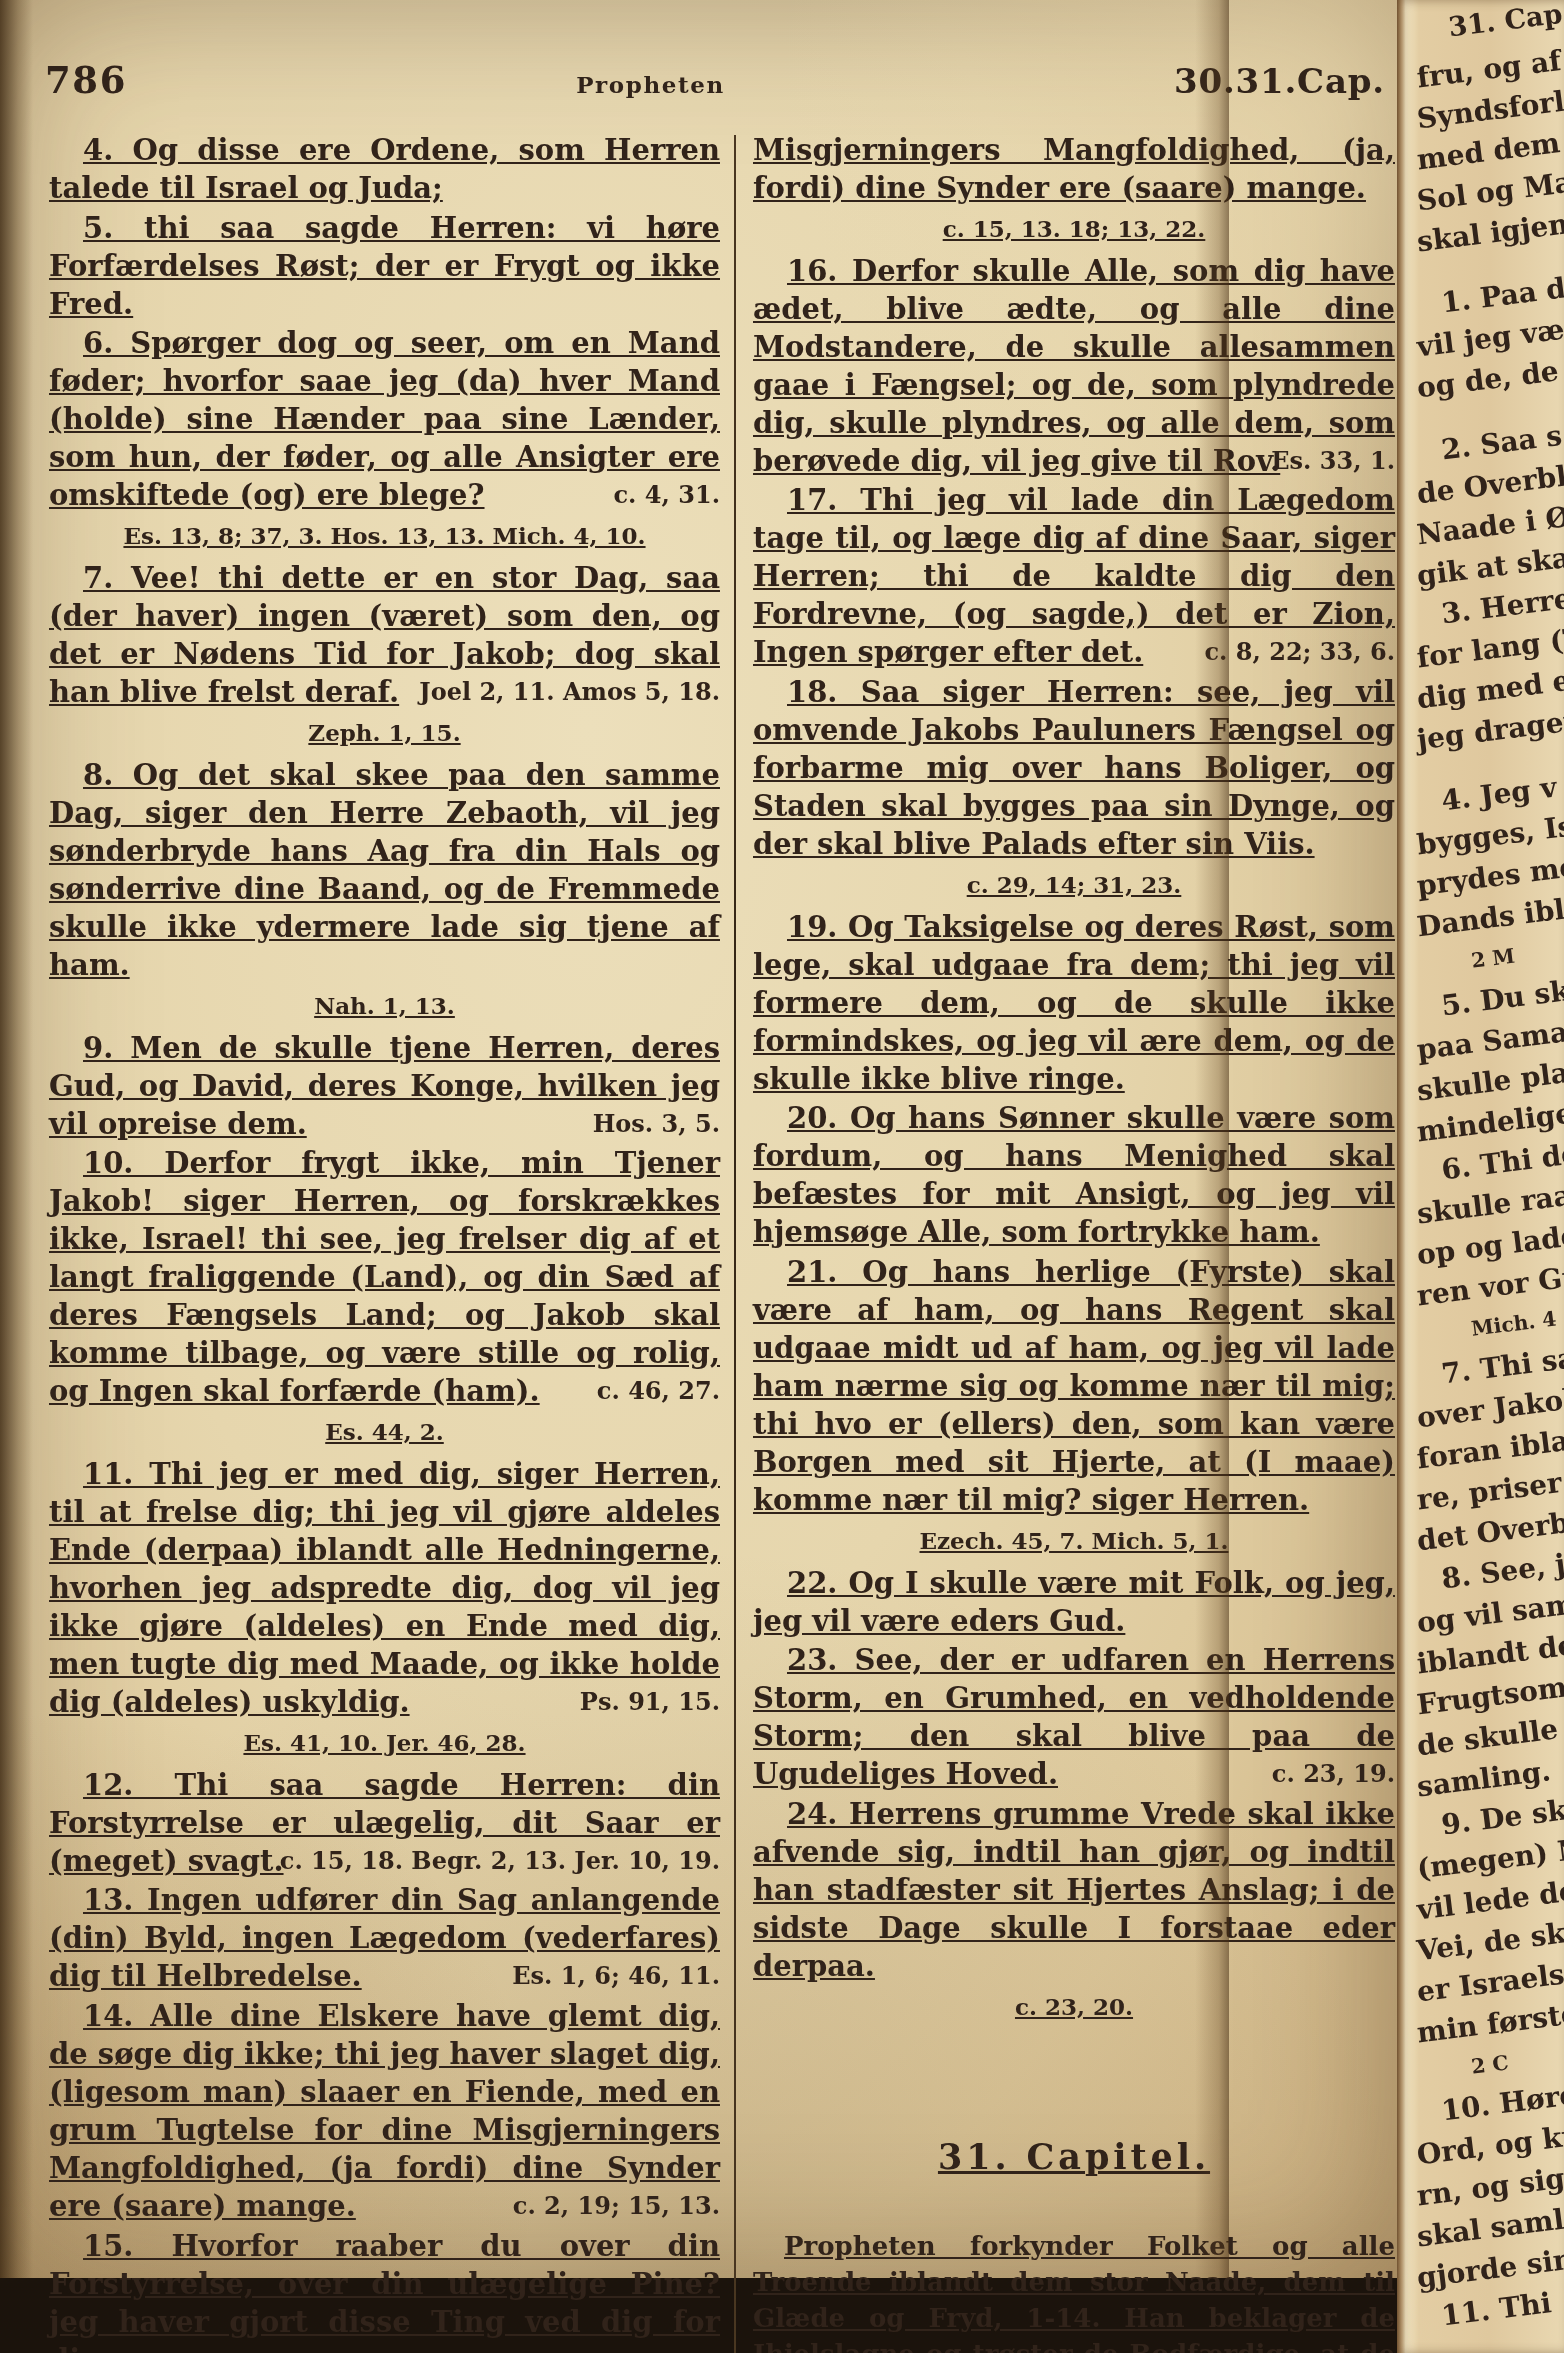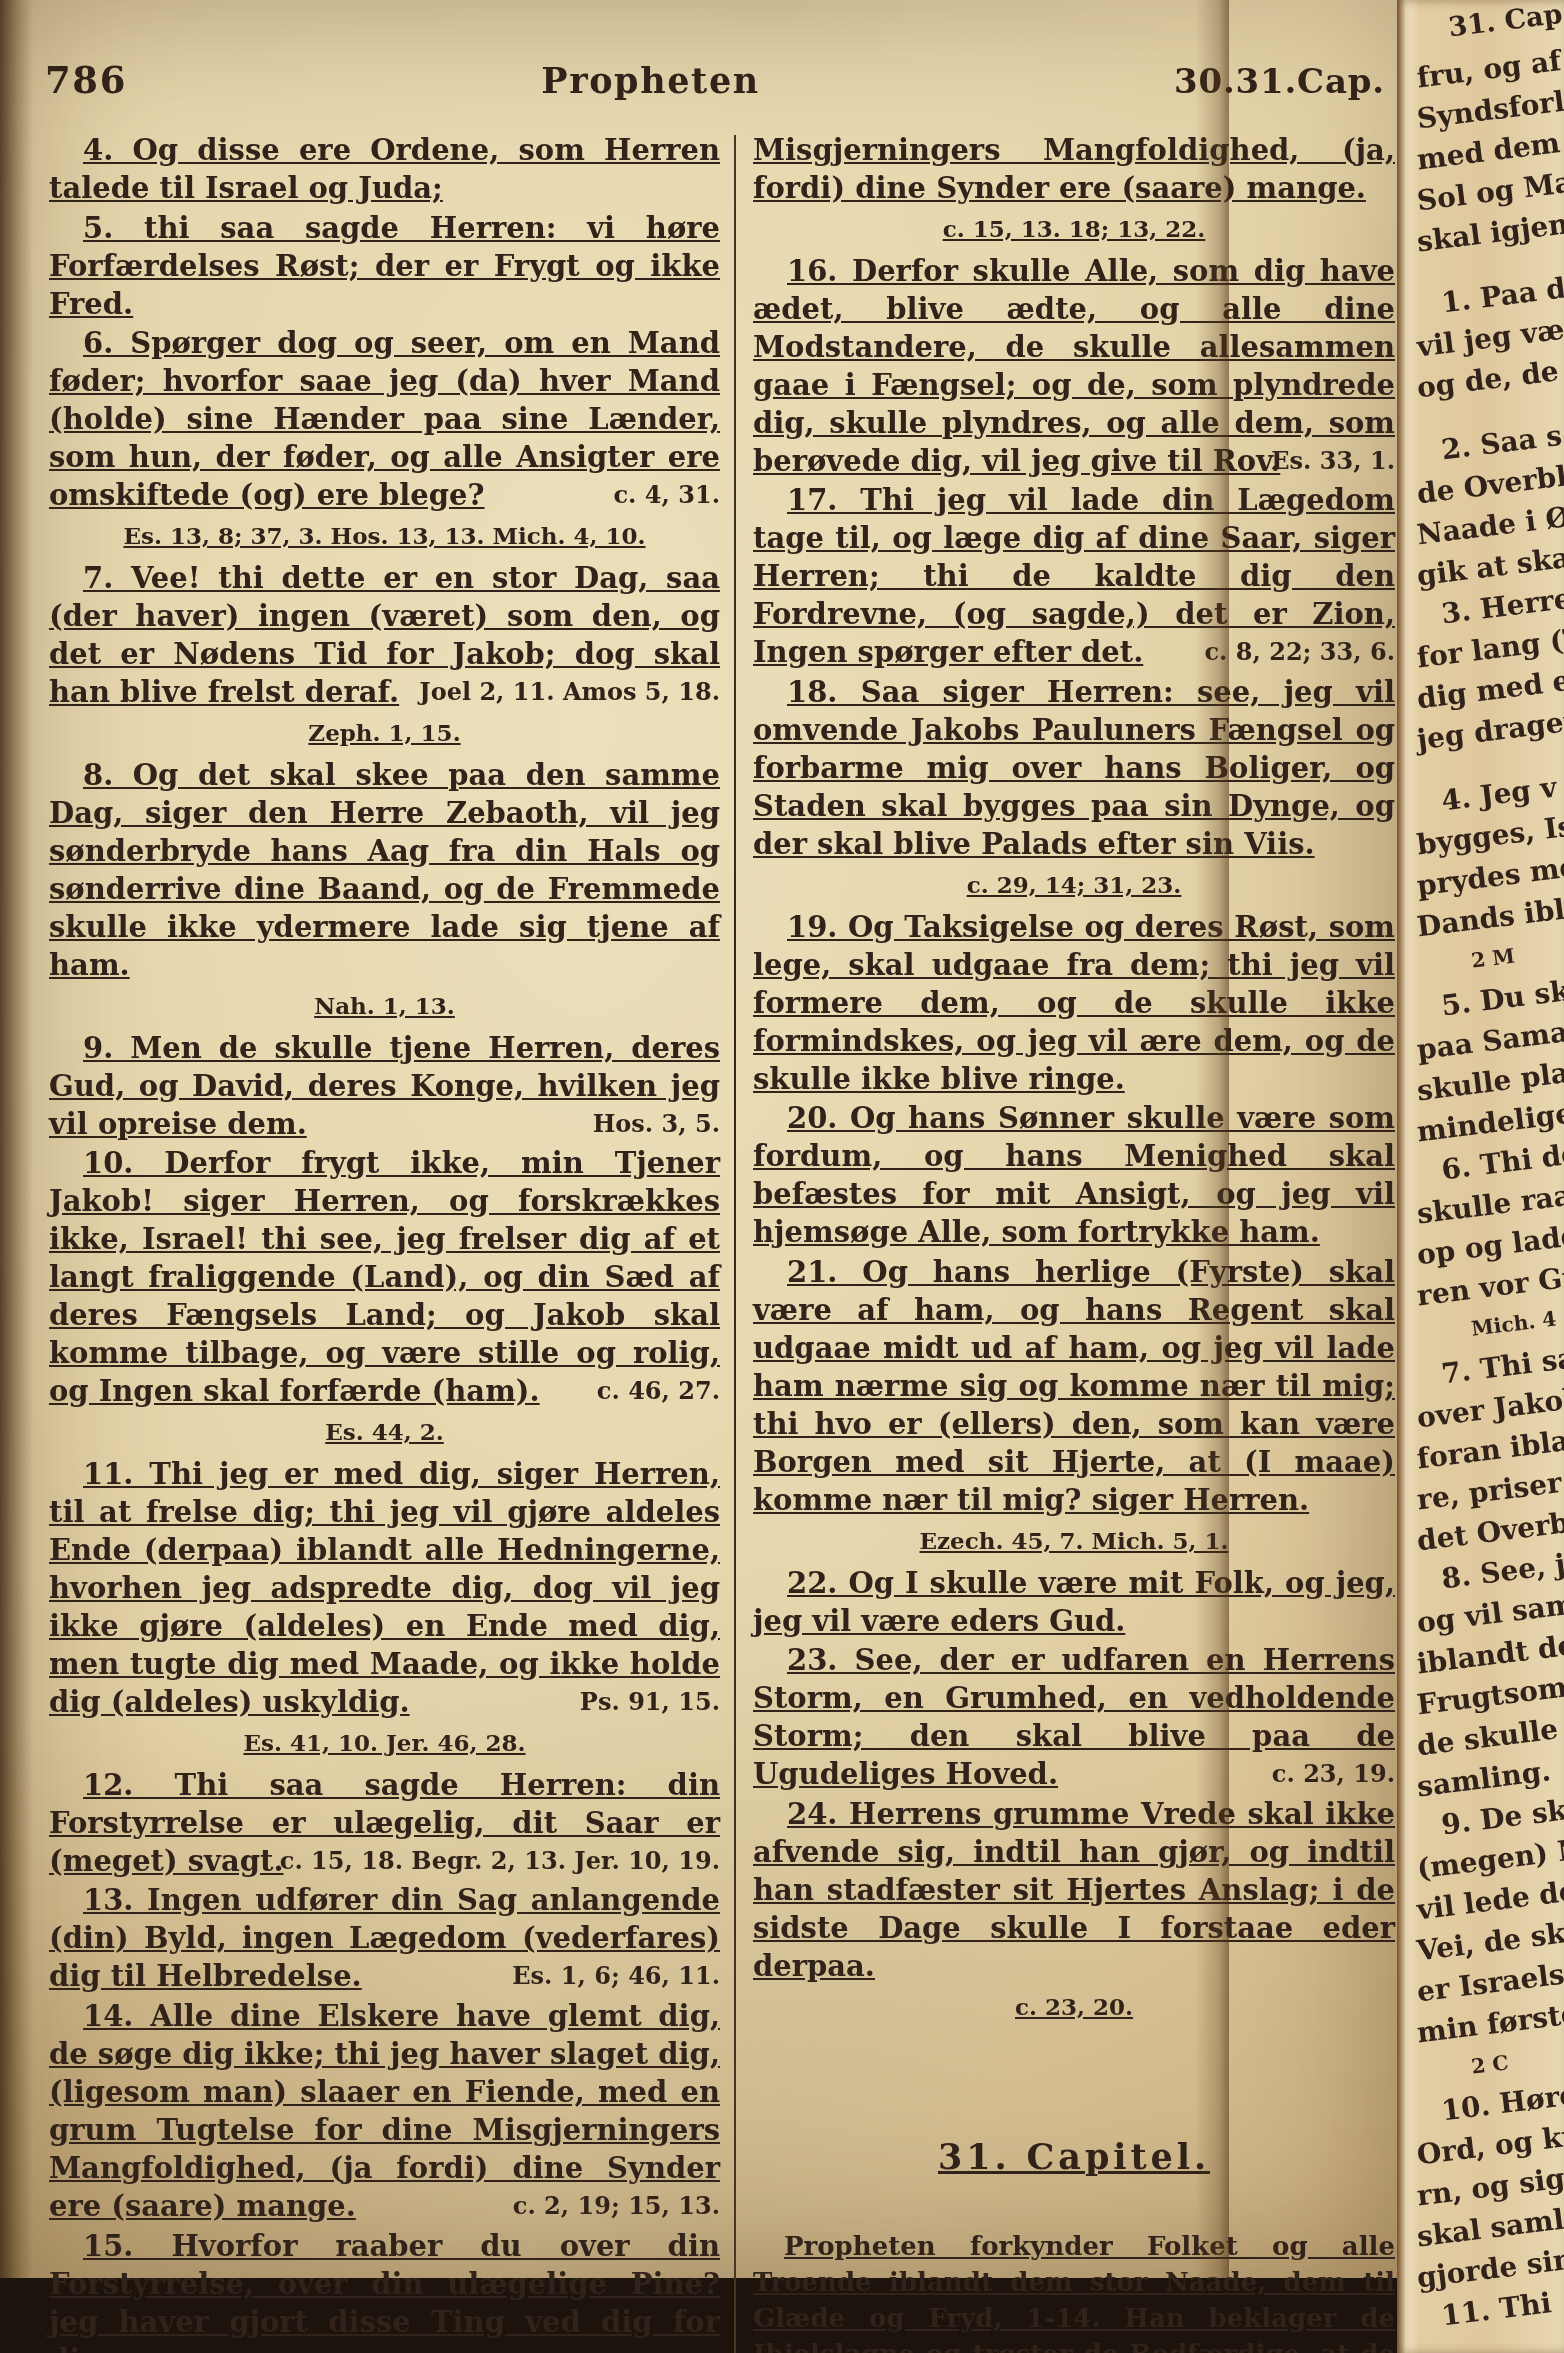--- a/index.html
+++ b/index.html
@@ -14,21 +14,21 @@
           radial-gradient(circle at 6% 95%, rgba(120,85,40,.25), transparent 18%),
           radial-gradient(circle at 96% 4%, rgba(235,220,180,.5), transparent 22%),
           radial-gradient(circle at 50% 99%, rgba(110,80,40,.18), transparent 30%);}
   .spine-left{position:absolute;left:0;top:0;bottom:0;width:33px;z-index:3;
         background:linear-gradient(90deg, rgba(58,38,16,.8), rgba(80,55,25,.35) 55%, rgba(80,55,25,0));}
   .gutter-right{position:absolute;right:168px;top:0;bottom:0;width:34px;z-index:3;
         background:linear-gradient(90deg, rgba(90,62,30,0), rgba(95,65,30,.30) 70%, rgba(70,45,18,.55));}
   
   .page-header{position:absolute;left:45px;top:58px;width:1340px;display:flex;align-items:baseline;z-index:2;}
   .pgnum{font-size:37px;font-weight:700;letter-spacing:1.6px;}
-  .runtitle{flex:1;text-align:center;font-size:35px;font-weight:700;letter-spacing:1.6px;}
+  .runtitle{flex:1;text-align:center;font-size:23px;font-weight:700;letter-spacing:1.6px;}
   .chaplbl{font-size:34px;font-weight:700;letter-spacing:0.8px;}
   
   .col{position:absolute;top:131px;z-index:2;font-weight:700;font-size:29px;line-height:38px;
        text-align:justify;}
   .col-left{left:49px;width:671px;}
   .col-right{left:753px;width:642px;}
   .divider{position:absolute;left:734px;top:135px;width:2.3px;height:2219px;z-index:2;
        background:linear-gradient(#4a3721, #332515 40%, #4a3721);}
   .blk{position:relative;margin:0 0 1.6px 0;text-decoration:underline;}
   .verse{text-indent:34px;}

